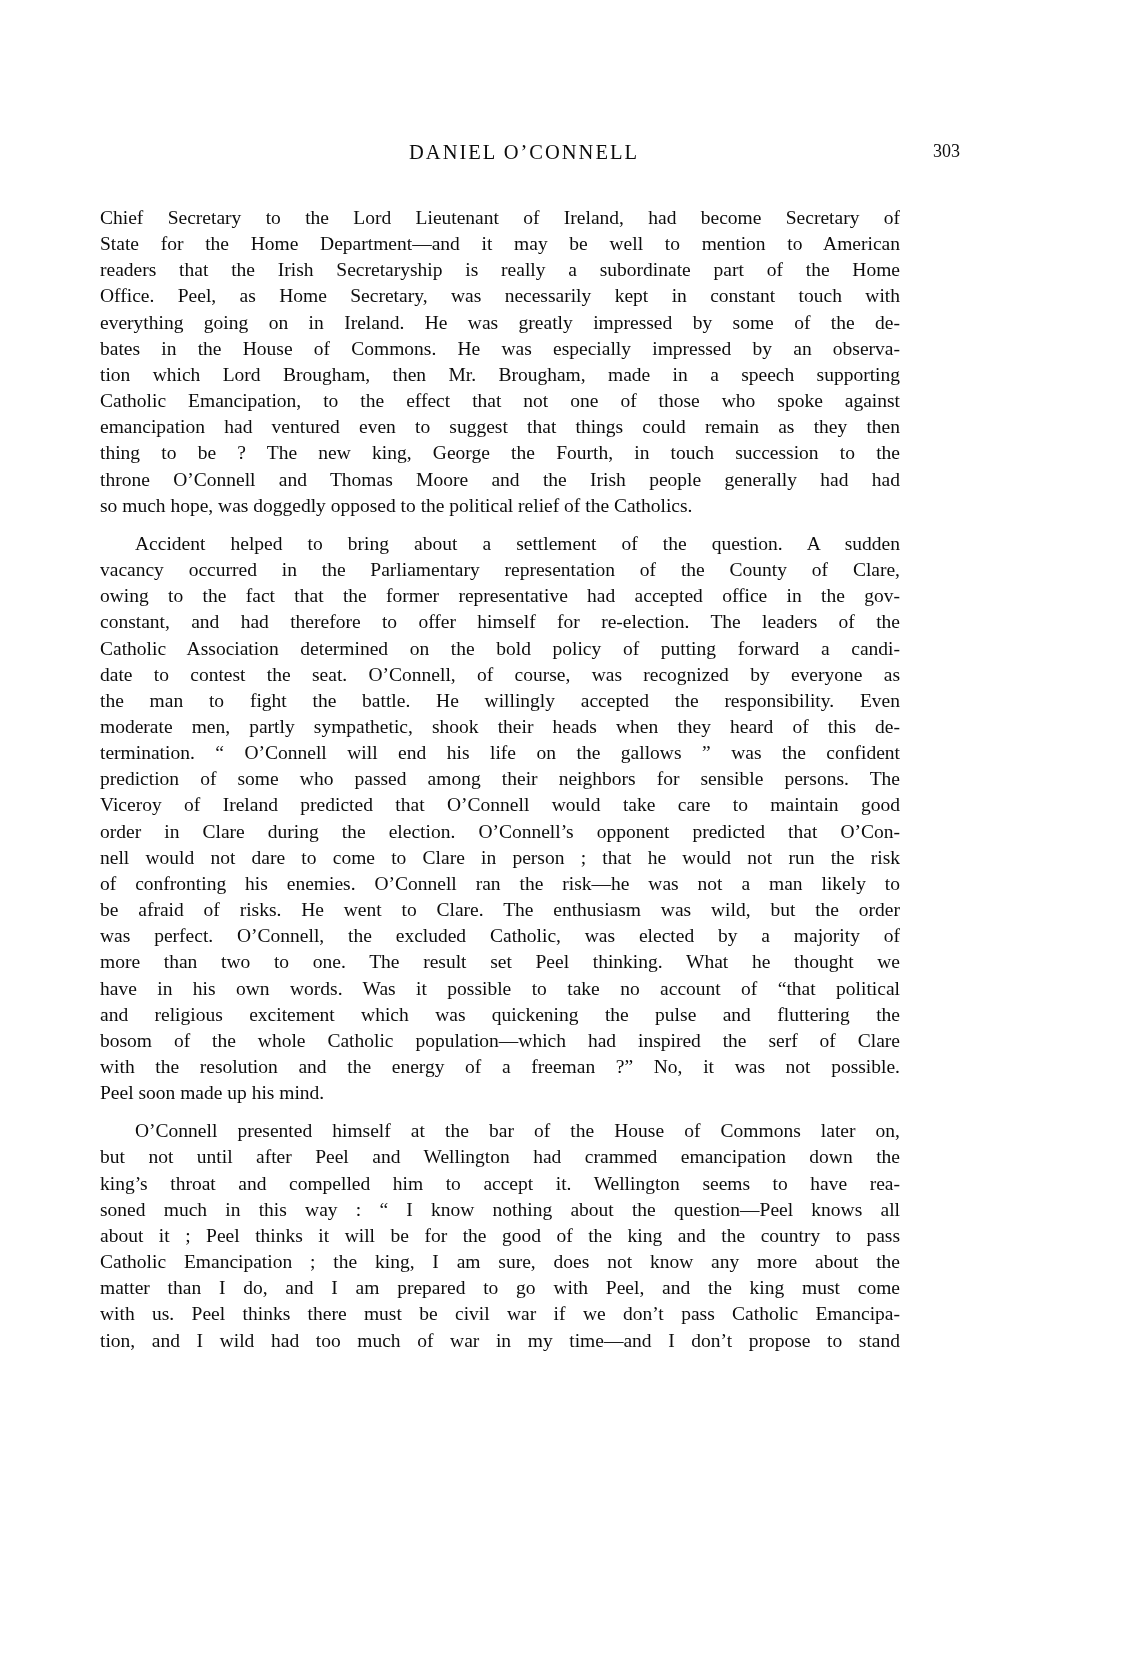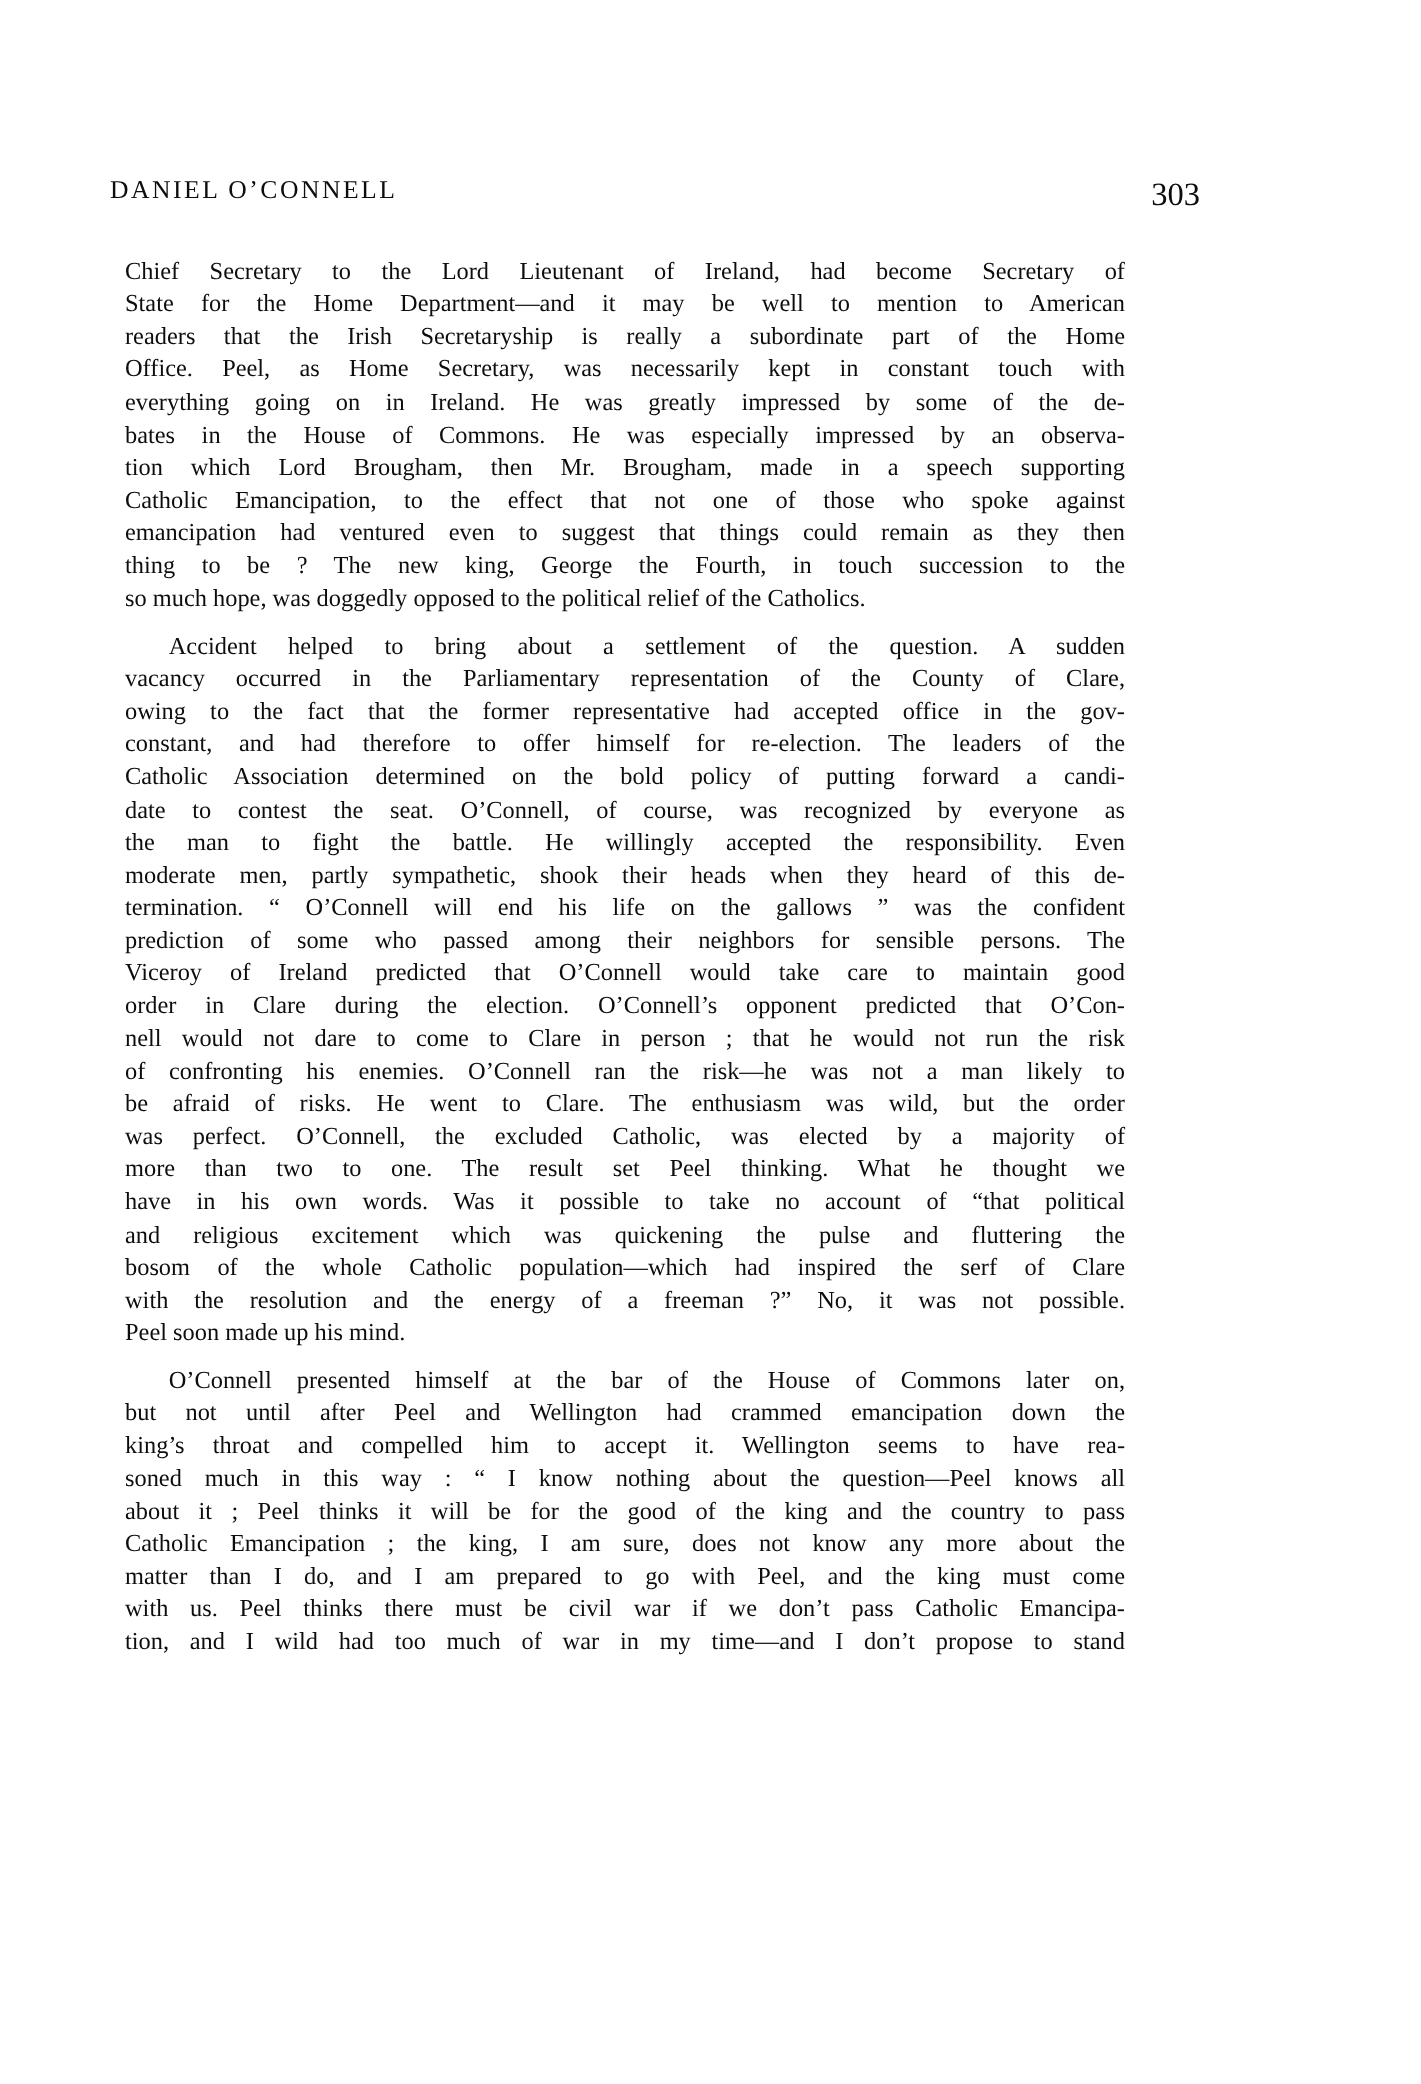--- a/index.html
+++ b/index.html
@@ -20,29 +20,30 @@
     position: absolute;
     top: 141px;
     left: 88px;
     width: 872px;
     height: 28px;
   }
   .header-title {
     position: absolute;
     left: 0;
     right: 0;
+    text-align: center;
     font-size: 20.5px;
     letter-spacing: 2px;
     white-space: nowrap;
   }
   .page-number {
     position: absolute;
     right: 0;
     top: 0;
-    font-size: 26px;
+    font-size: 18px;
   }
   .page-body {
     position: absolute;
     top: 193px;
     left: 88px;
     width: 824px;
     font-size: 19.5px;
     line-height: 26.15px;
   }
   .paragraph {
@@ -76,20 +77,21 @@
         <div class="line justified">Chief Secretary to the Lord Lieutenant of Ireland, had become Secretary of</div>
         <div class="line justified">State for the Home Department—and it may be well to mention to American</div>
         <div class="line justified">readers that the Irish Secretaryship is really a subordinate part of the Home</div>
         <div class="line justified">Office. Peel, as Home Secretary, was necessarily kept in constant touch with</div>
         <div class="line justified">everything going on in Ireland. He was greatly impressed by some of the de-</div>
         <div class="line justified">bates in the House of Commons. He was especially impressed by an observa-</div>
         <div class="line justified">tion which Lord Brougham, then Mr. Brougham, made in a speech supporting</div>
         <div class="line justified">Catholic Emancipation, to the effect that not one of those who spoke against</div>
         <div class="line justified">emancipation had ventured even to suggest that things could remain as they then</div>
         <div class="line justified">thing to be ? The new king, George the Fourth, in touch succession to the</div>
+        <div class="line justified">throne O’Connell and Thomas Moore and the Irish people generally had had</div>
         <div class="line plain">so much hope, was doggedly opposed to the political relief of the Catholics.</div>
       </div>
       <div class="paragraph">
         <div class="line justified indent">Accident helped to bring about a settlement of the question. A sudden</div>
         <div class="line justified">vacancy occurred in the Parliamentary representation of the County of Clare,</div>
         <div class="line justified">owing to the fact that the former representative had accepted office in the gov-</div>
         <div class="line justified">constant, and had therefore to offer himself for re-election. The leaders of the</div>
         <div class="line justified">Catholic Association determined on the bold policy of putting forward a candi-</div>
         <div class="line justified">date to contest the seat. O’Connell, of course, was recognized by everyone as</div>
         <div class="line justified">the man to fight the battle. He willingly accepted the responsibility. Even</div>

